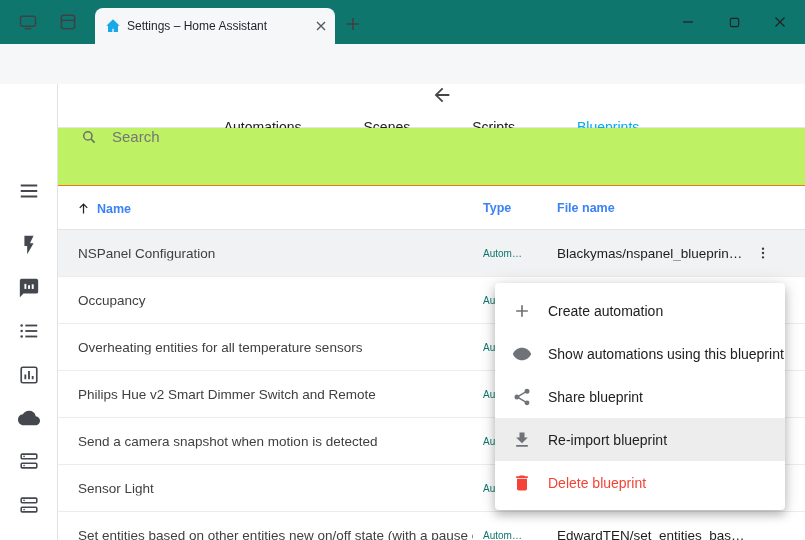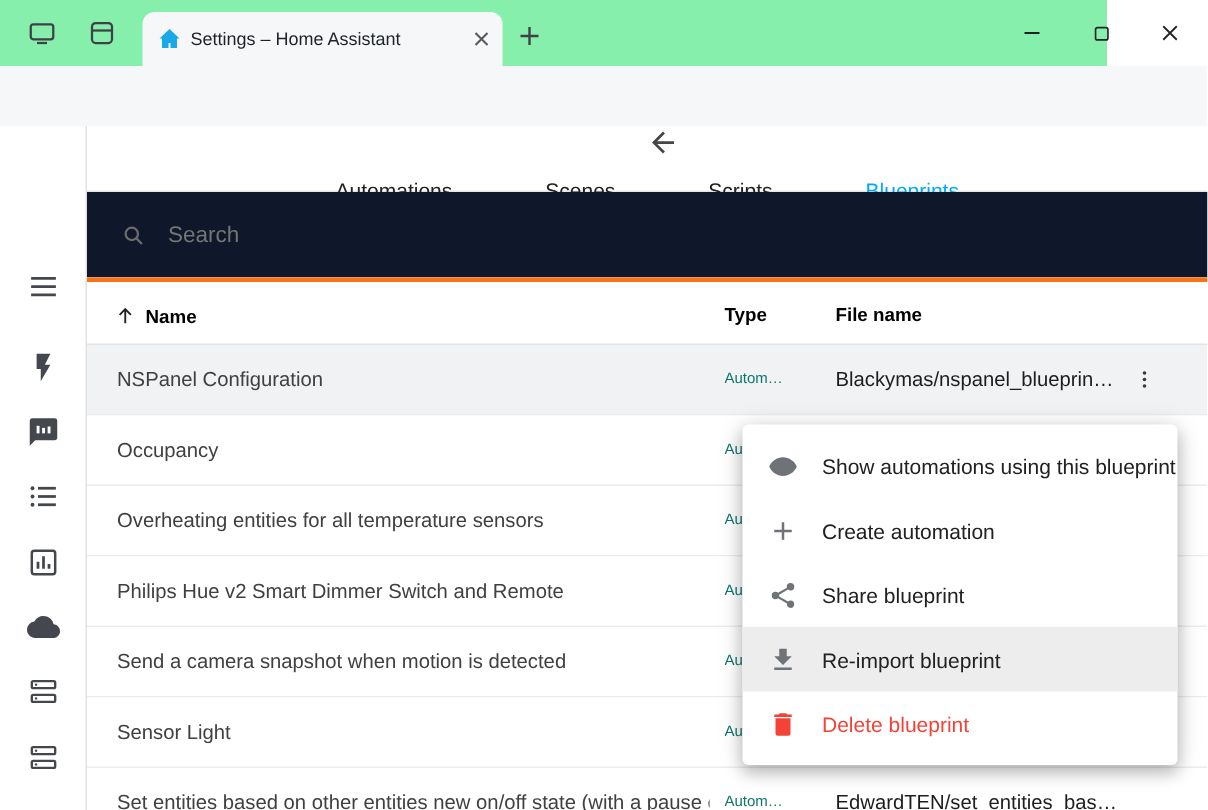--- a/index.html
+++ b/index.html
@@ -2,21 +2,21 @@
 <html><head>
 <meta charset="utf-8">
 <style>
   * { margin:0; padding:0; box-sizing:border-box; }
   html,body { width:805px; height:540px; overflow:hidden; background:#fff;
               font-family:"Liberation Sans", sans-serif; }
   body { position:relative; }
   svg { display:block; }
 
   
-  .titlebar { position:absolute; left:0; top:0; width:738px; height:44px; background:#86efac; }
+  .titlebar { position:absolute; left:0; top:0; width:805px; height:44px; background:#0f766e; }
   .tb-icon  { position:absolute; top:12px; width:20px; height:20px; color:#3e4145; cursor:pointer; }
   .browser-tab { position:absolute; left:95px; top:8px; width:240px; height:36px; background:#f6f7f9;
                  border-radius:8px 8px 0 0; display:flex; align-items:center; padding:0 8px 0 10px; }
   .tab-title { flex:1; font-size:12px; color:#1f2328; white-space:nowrap; overflow:hidden;
                text-overflow:ellipsis; margin:0 6px; }
   .newtab { position:absolute; left:344px; top:15px; width:18px; height:18px; color:#3e4145; cursor:pointer; }
   .winbtn { position:absolute; top:4px; width:44px; height:36px; display:flex; align-items:center;
             justify-content:center; color:#202225; cursor:pointer; }
 
   .toolbar { position:absolute; left:0; top:44px; width:805px; height:40px; background:#f6f7f9; }
@@ -43,27 +43,27 @@
   .ha-topbar { position:absolute; left:58px; top:84px; width:747px; height:44px; background:#fff;
                border-bottom:1px solid #e6e6e6; display:flex; align-items:center;flex-direction:column; }
   .ha-back { width:22px; height:22px; color:#454545; margin-left:20px; flex:none; cursor:pointer; }
   .ha-tabs { flex:1; display:flex; justify-content:center; align-items:stretch; height:44px; gap:26px; }
   .ha-tab  { font-size:14px; color:#212121; padding:0 18px; line-height:42px; height:44px;
              border-bottom:2px solid transparent; cursor:pointer; white-space:nowrap; }
   .ha-tab.active { color:#03a9f4; border-bottom-color:#03a9f4; }
   .help-btn { width:21px; height:21px; margin-right:20px; flex:none; cursor:pointer; }
 
   .searchrow { position:absolute; left:58px; top:128px; width:747px; height:57px; display:flex;
-               align-items:center; padding-left:22px; background:#0f172a; }
+               padding-left:22px; background:#bef264; }
   .search-icon { width:18px; height:18px; color:#6c6c6c; }
   .search-label { font-size:15px; color:#757575; margin-left:14px; }
 
   .thead { position:absolute; left:58px; top:185px; width:747px; height:45px;
-           border-top:3px solid #f97316; border-bottom:1px solid #e4e4e4; font-size:12.5px;
-           font-weight:bold; color:#000000; background:#fff; }
+           border-top:1px solid #f97316; border-bottom:1px solid #e4e4e4; font-size:12.5px;
+           font-weight:bold; color:#3b82f6; background:#fff; }
   .thead .sort-wrap { position:absolute; left:18px; top:0; height:45px; display:flex;
                       align-items:center; gap:6px; cursor:pointer; }
   .sort-arrow { width:15px; height:15px; color:#212121; }
   .col-type { position:absolute; left:425px; top:15px; cursor:pointer; }
   .col-file { position:absolute; left:499px; top:15px; cursor:pointer; }
 
   .tbody { position:absolute; left:58px; top:230px; width:747px; height:310px; overflow:hidden; }
   .trow  { position:relative; height:47px; border-bottom:1px solid #ececec; background:#fff; cursor:pointer; }
   .trow.highlight { background:#f1f2f3; }
   .cell-name { position:absolute; left:20px; top:50%; transform:translateY(-50%); font-size:13.5px;
@@ -370,33 +370,33 @@
   <div class="trow">
     <span class="cell-name">Set entities based on other entities new on/off state (with a pause entity)</span>
     <span class="cell-type">Autom…</span>
     <span class="cell-file">EdwardTEN/set_entities_bas…</span>
   </div>
 </div>
 
 <div class="ctx-menu">
   <div class="ctx-item">
     <span class="mi">
+      <svg viewBox="0 0 24 24" width="20" height="20" fill="none" stroke="currentColor" stroke-width="2">
+          <path d="M12 5v14M5 12h14"></path>
+        </svg>
+    </span>
+    <span>Create automation</span>
+  </div>
+  <div class="ctx-item">
+    <span class="mi">
       <svg viewBox="0 0 24 24" width="20" height="20" fill="currentColor">
         <path d="M12 9a3 3 0 0 1 3 3 3 3 0 0 1-3 3 3 3 0 0 1-3-3 3 3 0 0 1 3-3m0-4.5c5 0 9.27 3.11 11 7.5-1.73 4.39-6 7.5-11 7.5S2.73 16.39 1 12c1.73-4.39 6-7.5 11-7.5z"></path>
         </svg>
     </span>
     <span>Show automations using this blueprint</span>
-  </div>
-  <div class="ctx-item">
-    <span class="mi">
-      <svg viewBox="0 0 24 24" width="20" height="20" fill="none" stroke="currentColor" stroke-width="2">
-          <path d="M12 5v14M5 12h14"></path>
-        </svg>
-    </span>
-    <span>Create automation</span>
   </div>
   <div class="ctx-item">
     <span class="mi">
       <svg viewBox="0 0 24 24" width="20" height="20" fill="currentColor">
         <path d="M18 16.08c-.76 0-1.44.3-1.96.77L8.91 12.7c.05-.23.09-.46.09-.7s-.04-.47-.09-.7l7.05-4.11c.54.5 1.25.81 2.04.81a3 3 0 0 0 3-3 3 3 0 0 0-3-3 3 3 0 0 0-3 3c0 .24.04.47.09.7L8.04 9.81C7.5 9.31 6.79 9 6 9a3 3 0 0 0-3 3 3 3 0 0 0 3 3c.79 0 1.5-.31 2.04-.81l7.12 4.16c-.05.21-.08.43-.08.65 0 1.61 1.31 2.92 2.92 2.92a2.92 2.92 0 0 0 0-5.84z"></path>
         </svg>
     </span>
     <span>Share blueprint</span>
   </div>
   <div class="ctx-item hover">

